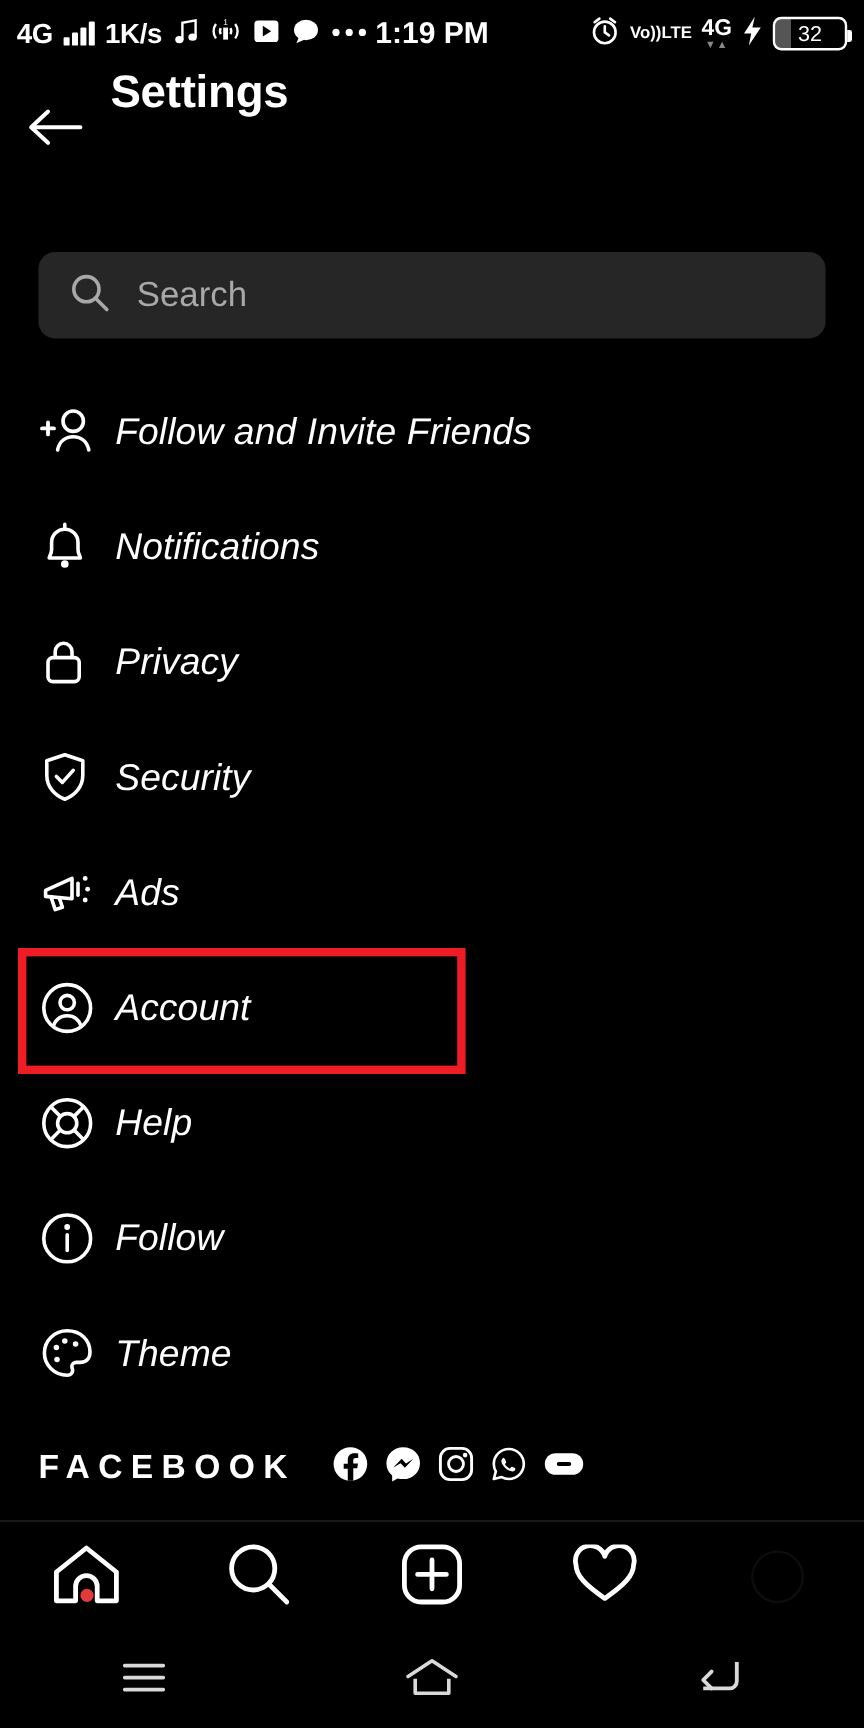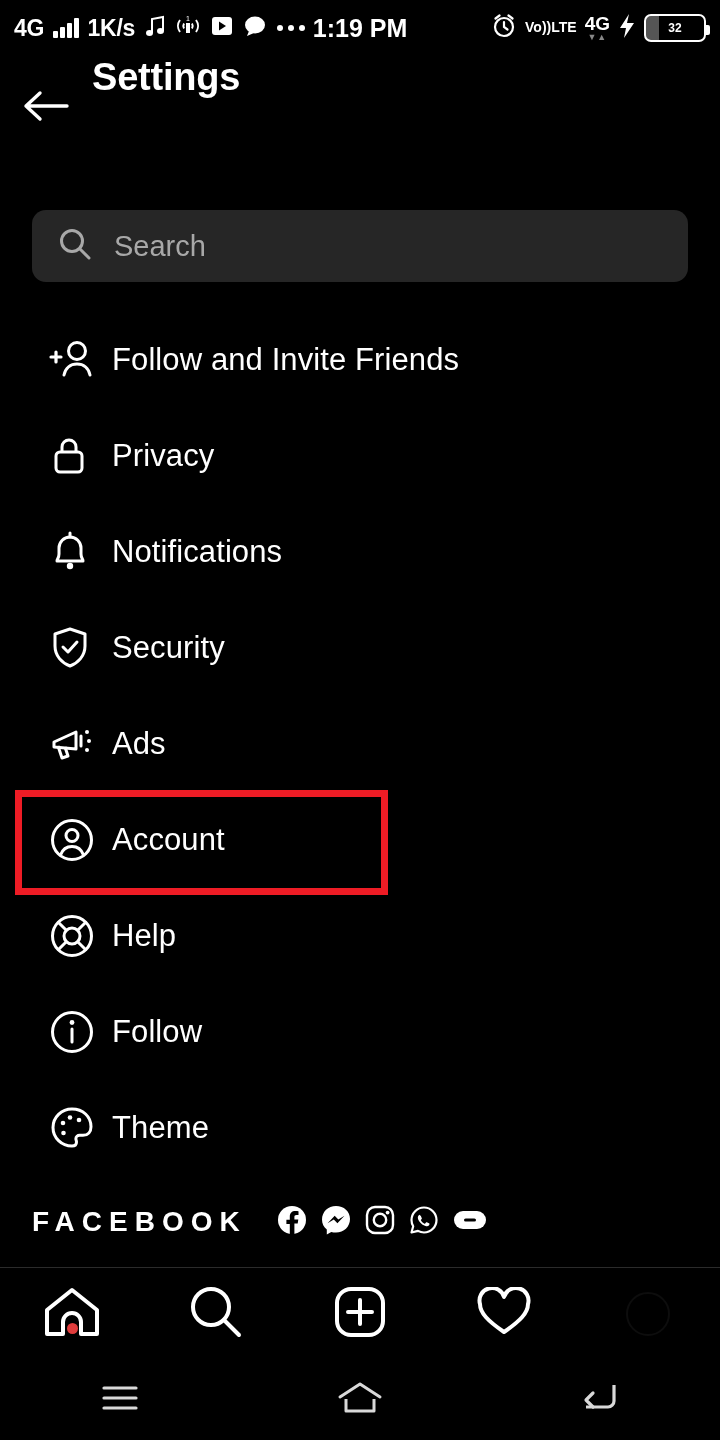--- a/index.html
+++ b/index.html
@@ -35,42 +35,42 @@
   .net4g .arrows { font-size:9px; color:#888; letter-spacing:1px; }
   .battery {
     width:62px; height:28px; border:2.5px solid #fff; border-radius:7px;
     display:flex; align-items:center; justify-content:center; position:relative;
     background:linear-gradient(90deg,#555 0 22%,transparent 22%);
   }
   .battery:after {
     content:""; position:absolute; right:-6px; top:9px;
     width:4px; height:10px; background:#fff; border-radius:0 2px 2px 0;
   }
-  .battery b { font-size:12px; font-weight:bold; position:relative; z-index:2; }
+  .battery b { font-size:18px; font-weight:normal; position:relative; z-index:2; }
 
   
   .header {
     position:absolute; top:56px; left:0; width:720px; height:104px;
     display:flex; 
   }
   .back-btn { width:92px; display:flex; align-items:center; justify-content:center; cursor:pointer; }
   .page-title { font-size:38px; font-weight:bold; letter-spacing:-0.2px; }
 
   
   .search-wrap { position:absolute; top:210px; left:32px; width:656px; height:72px; }
   .search-box {
     width:100%; height:100%; background:#262626; border-radius:14px;
     display:flex; align-items:center; padding:16px 26px; gap:22px; cursor:text;
   }
   .search-ph { font-size:29px; color:#a8a8a8; }
 
   
   .menu { position:absolute; top:312px; left:0; width:720px; }
   .menu-row {
-    height:96px; display:flex; align-items:center; padding-left:49px; cursor:pointer;
+    height:96px; display:flex; align-items:center; padding-left:33px; cursor:pointer;font-style:italic;
   }
   .menu-ico { width:63px; display:flex; align-items:center; }
   .menu-label { font-size:31px; color:#fff; letter-spacing:0.1px; }
 
   
   .annot {
     position:absolute; left:15px; top:790px; width:373px; height:105px;
     border:7px solid #ee1c25; pointer-events:none; z-index:5;
   }
 
@@ -211,37 +211,37 @@
             <circle cx="28" cy="12" r="8.5" fill="none" stroke="#fff" stroke-width="3"></circle>
             <path d="M15 36c1.5-7 6.5-11 13-11s11.5 4 13 11" fill="none" stroke="#fff" stroke-width="3" stroke-linecap="round"></path>
             <path d="M7 13v10M2 18h10" stroke="#fff" stroke-width="3.2" stroke-linecap="round"></path>
           </svg>
       </span>
       <span class="menu-label">Follow and Invite Friends</span>
     </div>
 
     <div class="menu-row">
       <span class="menu-ico">
-        <svg width="40" height="44" viewBox="0 0 40 44">
-            <rect x="7" y="18" width="26" height="20" rx="4" fill="none" stroke="#fff" stroke-width="3"></rect>
-            <path d="M13 18v-5a7 7 0 0114 0v5" fill="none" stroke="#fff" stroke-width="3"></path>
-          </svg>
-      </span>
-      <span class="menu-label">Privacy</span>
-    </div>
-
-    <div class="menu-row">
-      <span class="menu-ico">
         <svg width="42" height="44" viewBox="0 0 42 44">
             <path d="M8 31c0-2 2-3 2-7v-6a11 11 0 0122 0v6c0 4 2 5 2 7z" fill="none" stroke="#fff" stroke-width="3" stroke-linejoin="round"></path>
             <path d="M21 7V3" stroke="#fff" stroke-width="3" stroke-linecap="round"></path>
             <circle cx="21" cy="36" r="3.2" fill="#fff"></circle>
           </svg>
       </span>
       <span class="menu-label">Notifications</span>
+    </div>
+
+    <div class="menu-row">
+      <span class="menu-ico">
+        <svg width="40" height="44" viewBox="0 0 40 44">
+            <rect x="7" y="18" width="26" height="20" rx="4" fill="none" stroke="#fff" stroke-width="3"></rect>
+            <path d="M13 18v-5a7 7 0 0114 0v5" fill="none" stroke="#fff" stroke-width="3"></path>
+          </svg>
+      </span>
+      <span class="menu-label">Privacy</span>
     </div>
 
     <div class="menu-row">
       <span class="menu-ico">
         <svg width="42" height="46" viewBox="0 0 42 46">
             <path d="M21 4l15 5v12c0 10-7 17-15 20C13 38 6 31 6 21V9z" fill="none" stroke="#fff" stroke-width="3" stroke-linejoin="round"></path>
             <path d="M14 22l5 5 9-10" fill="none" stroke="#fff" stroke-width="3" stroke-linecap="round" stroke-linejoin="round"></path>
           </svg>
       </span>
       <span class="menu-label">Security</span>

